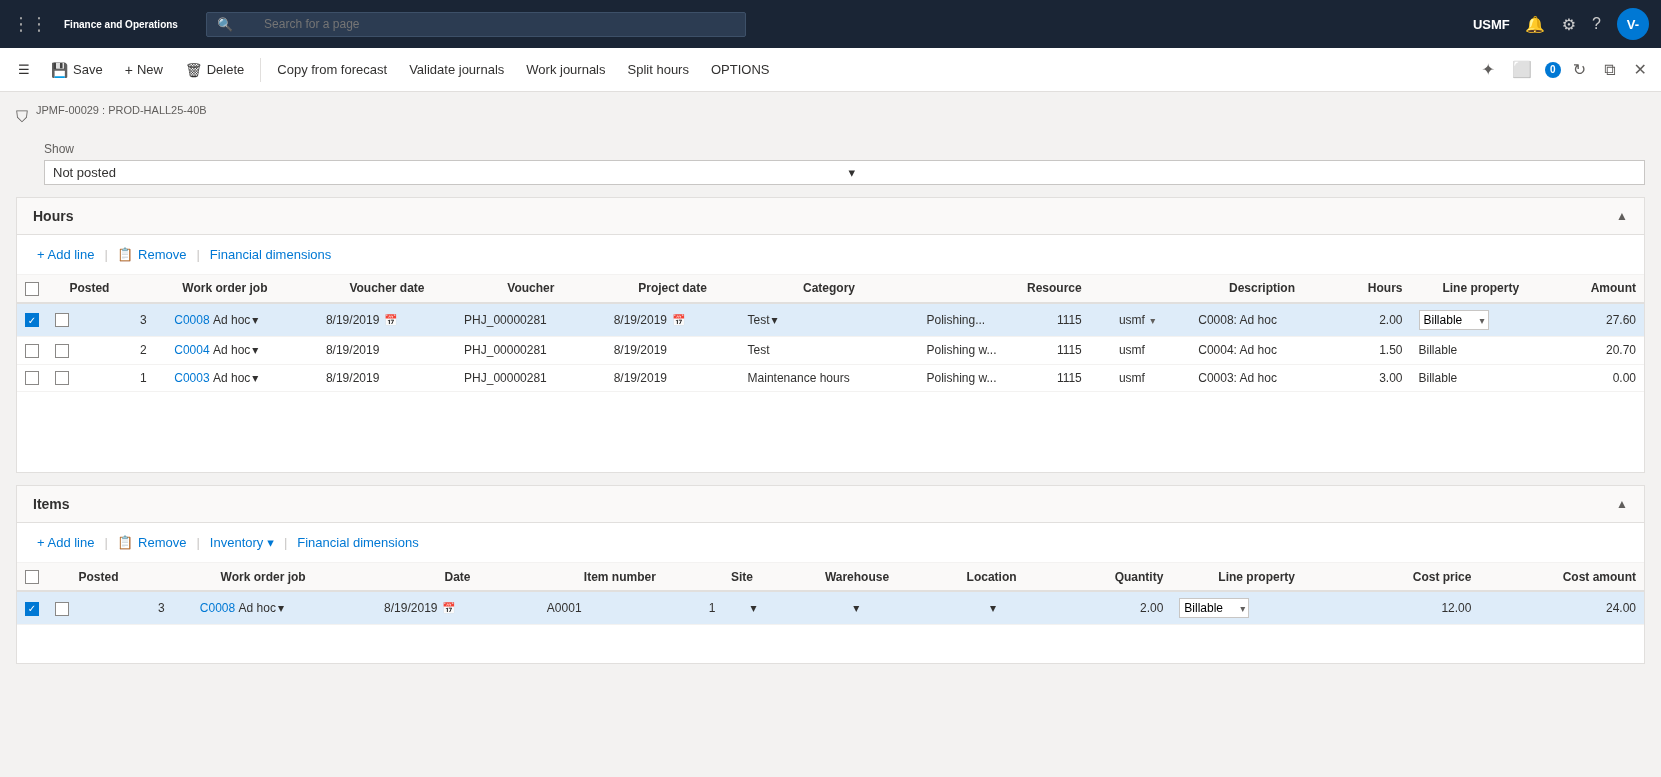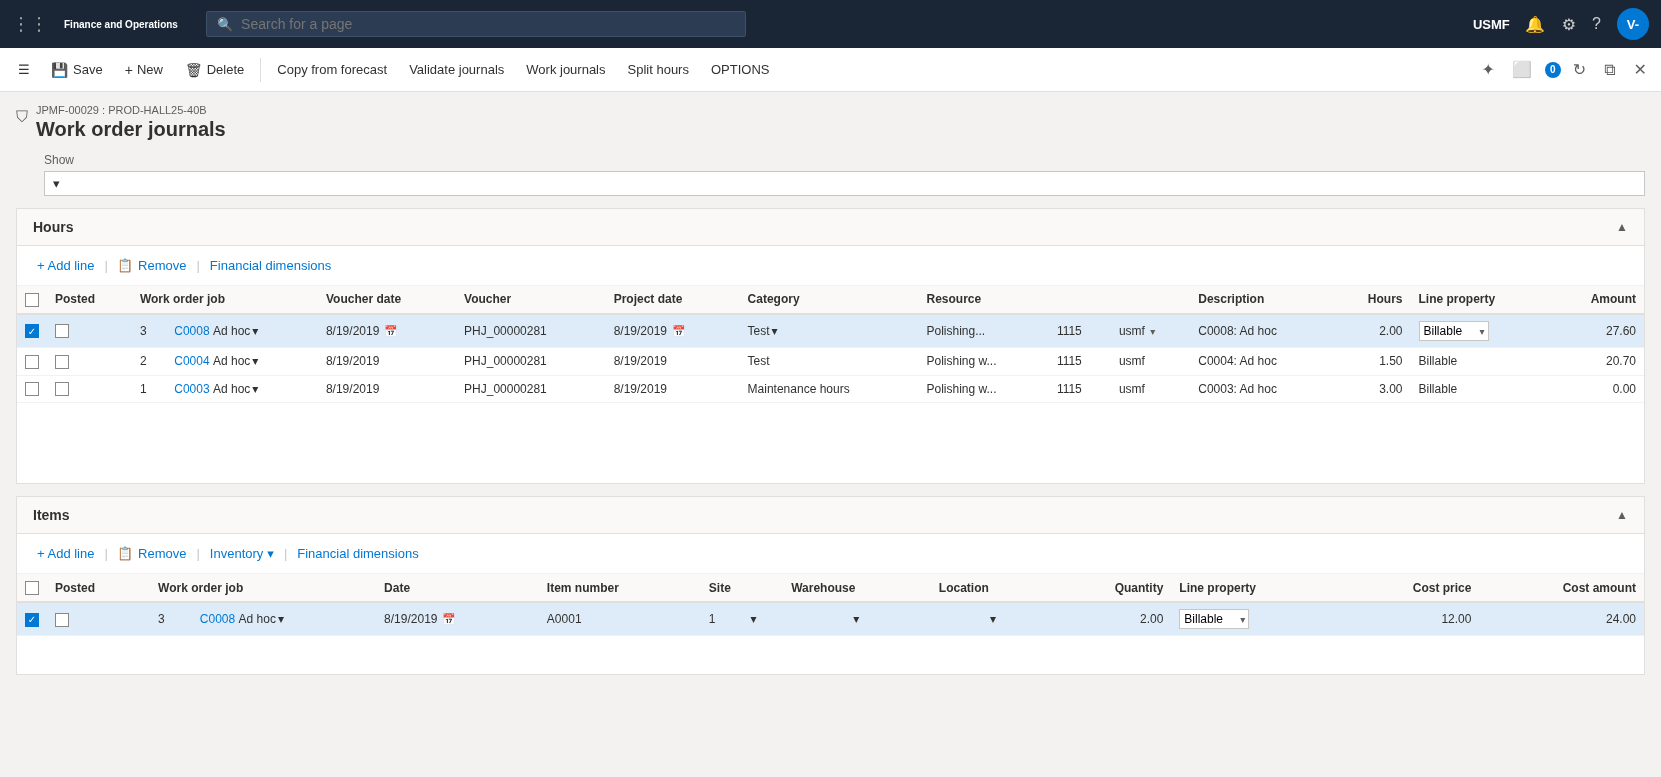--- a/index.html
+++ b/index.html
@@ -27,22 +27,23 @@
       border-radius: 2px;
       padding: 4px 10px;
       color: #ccc;
       gap: 8px;
     }
     .top-nav-search input {
       background: transparent;
       border: none;
       outline: none;
       color: #e5e5e5;
-      font-size: 14px;
+      font-size: 12px;
       width: 100%;
+      margin-left: 23px;
     }
     .top-nav-right {
       margin-left: auto;
       display: flex;
       align-items: center;
       gap: 16px;
       color: #ccc;
       font-size: 13px;
     }
     .top-nav-right .usmf { font-weight: 600; color: #fff; }
@@ -101,21 +102,21 @@
 
     
     .page-header {
       padding: 12px 0 8px 0;
       display: flex;
       align-items: flex-start;
       gap: 8px;
     }
     .filter-icon { color: #605e5c; font-size: 16px; cursor: pointer; margin-top: 4px; }
     .page-header-text { flex: 1; }
-    .breadcrumb { font-size: 11px; color: #605e5c; margin-bottom: 2px; }
+    .breadcrumb { font-size: 11px; color: #605e5c; margin-bottom: 14px; }
     .page-title { font-size: 20px; font-weight: 600; color: #323130; }
 
     
     .show-section { padding: 4px 0 12px 28px; }
     .show-label { font-size: 12px; color: #605e5c; margin-bottom: 4px; }
     .show-select {
       display: flex;
       align-items: center;
       border: 1px solid #c8c6c4;
       background: #fff;
@@ -167,21 +168,21 @@
       border-radius: 2px;
     }
     .action-sep { color: #c8c6c4; margin: 0 2px; }
 
     
     .data-table { width: 100%; border-collapse: collapse; font-size: 12px; }
     .data-table th {
       background: #faf9f8;
       border-bottom: 2px solid #e1dfdd;
       padding: 6px 8px;
-      text-align: left;
+      text-align: center;
       font-weight: 600;
       color: #323130;
       white-space: nowrap;
       position: sticky;
       top: 0;
     }
     .data-table th.right, .data-table td.right { text-align: right; }
     .data-table td {
       padding: 6px 8px;
       border-bottom: 1px solid #f3f2f1;
@@ -323,27 +324,27 @@
   </div>
 </div>
 
 <div class="main-content">
   <div class="page-area">
 
     <div class="page-header">
       <span class="filter-icon">⛉</span>
       <div class="page-header-text">
         <div class="breadcrumb">JPMF-00029 : PROD-HALL25-40B</div>
-        <div class="page-title">Work order journals</div>
       </div>
     </div>
 
     <div class="show-section">
       <div class="show-label">Show</div>
       <div class="show-select">
+        <span>Not posted</span>
         <span>▾</span>
       </div>
     </div>
 
     <div class="section-card">
       <div class="section-header">
         <span class="section-title">Hours</span>
         <span class="section-collapse">▲</span>
       </div>
       <div class="section-actions">

